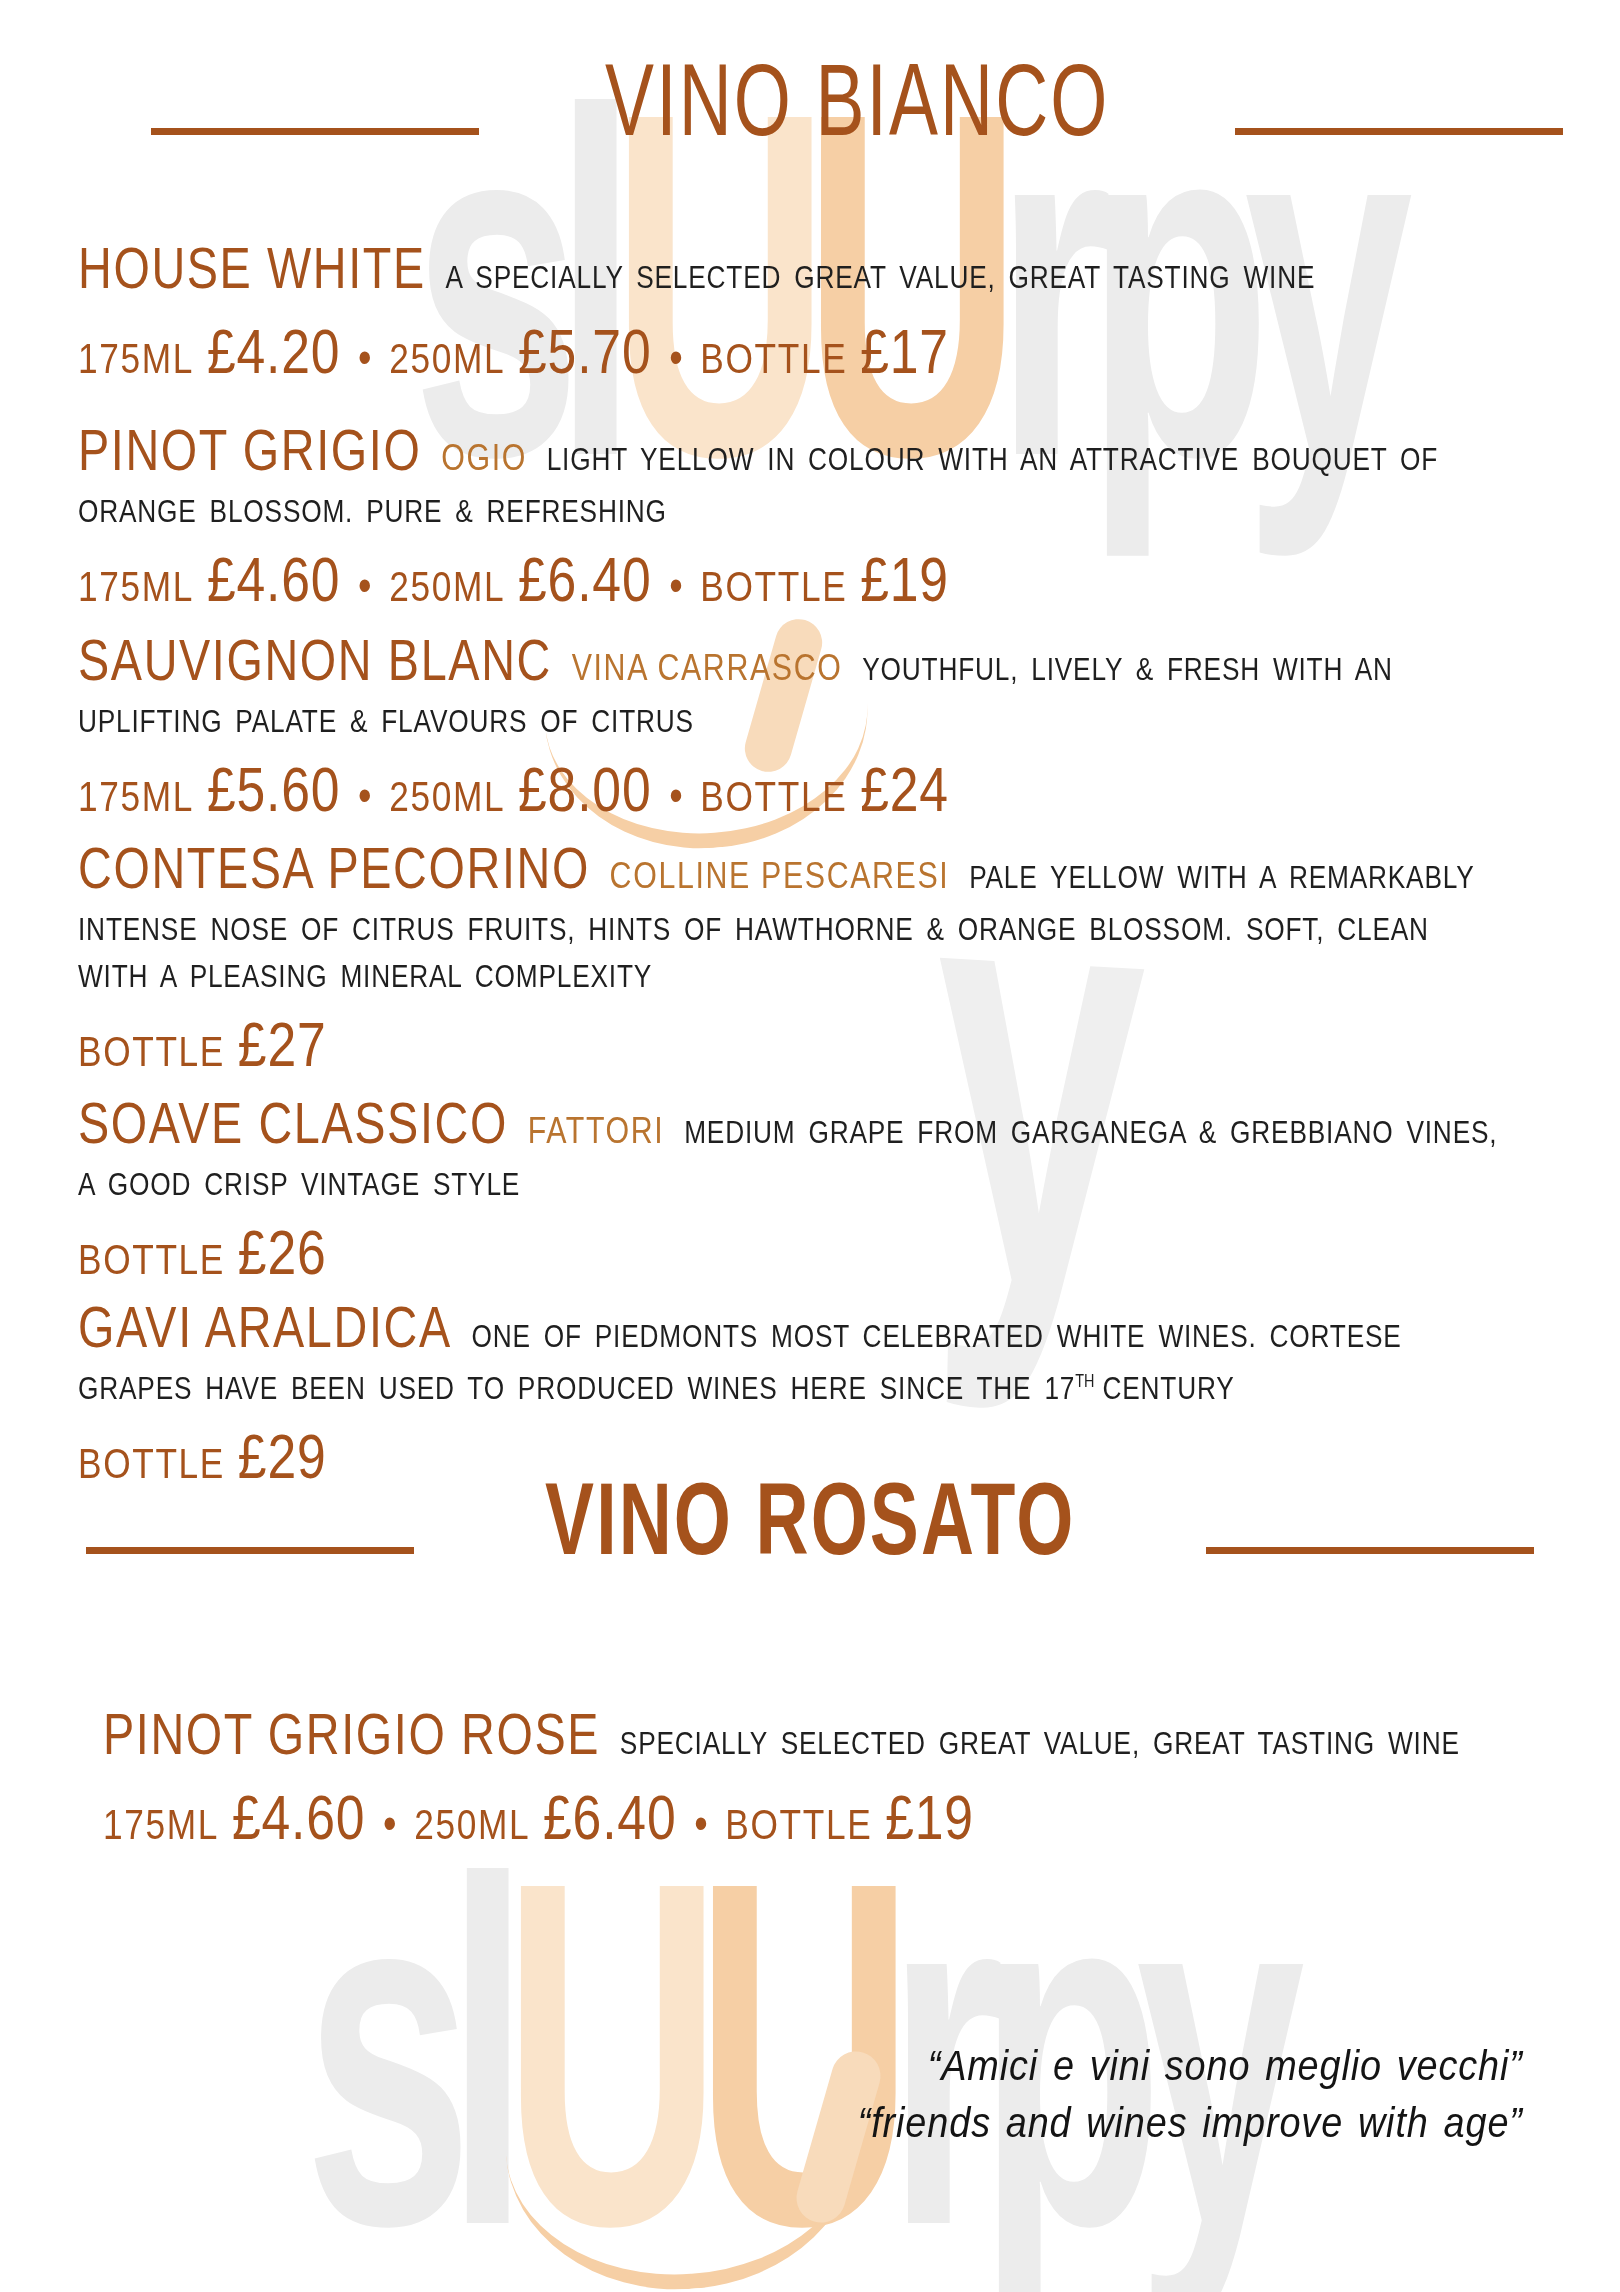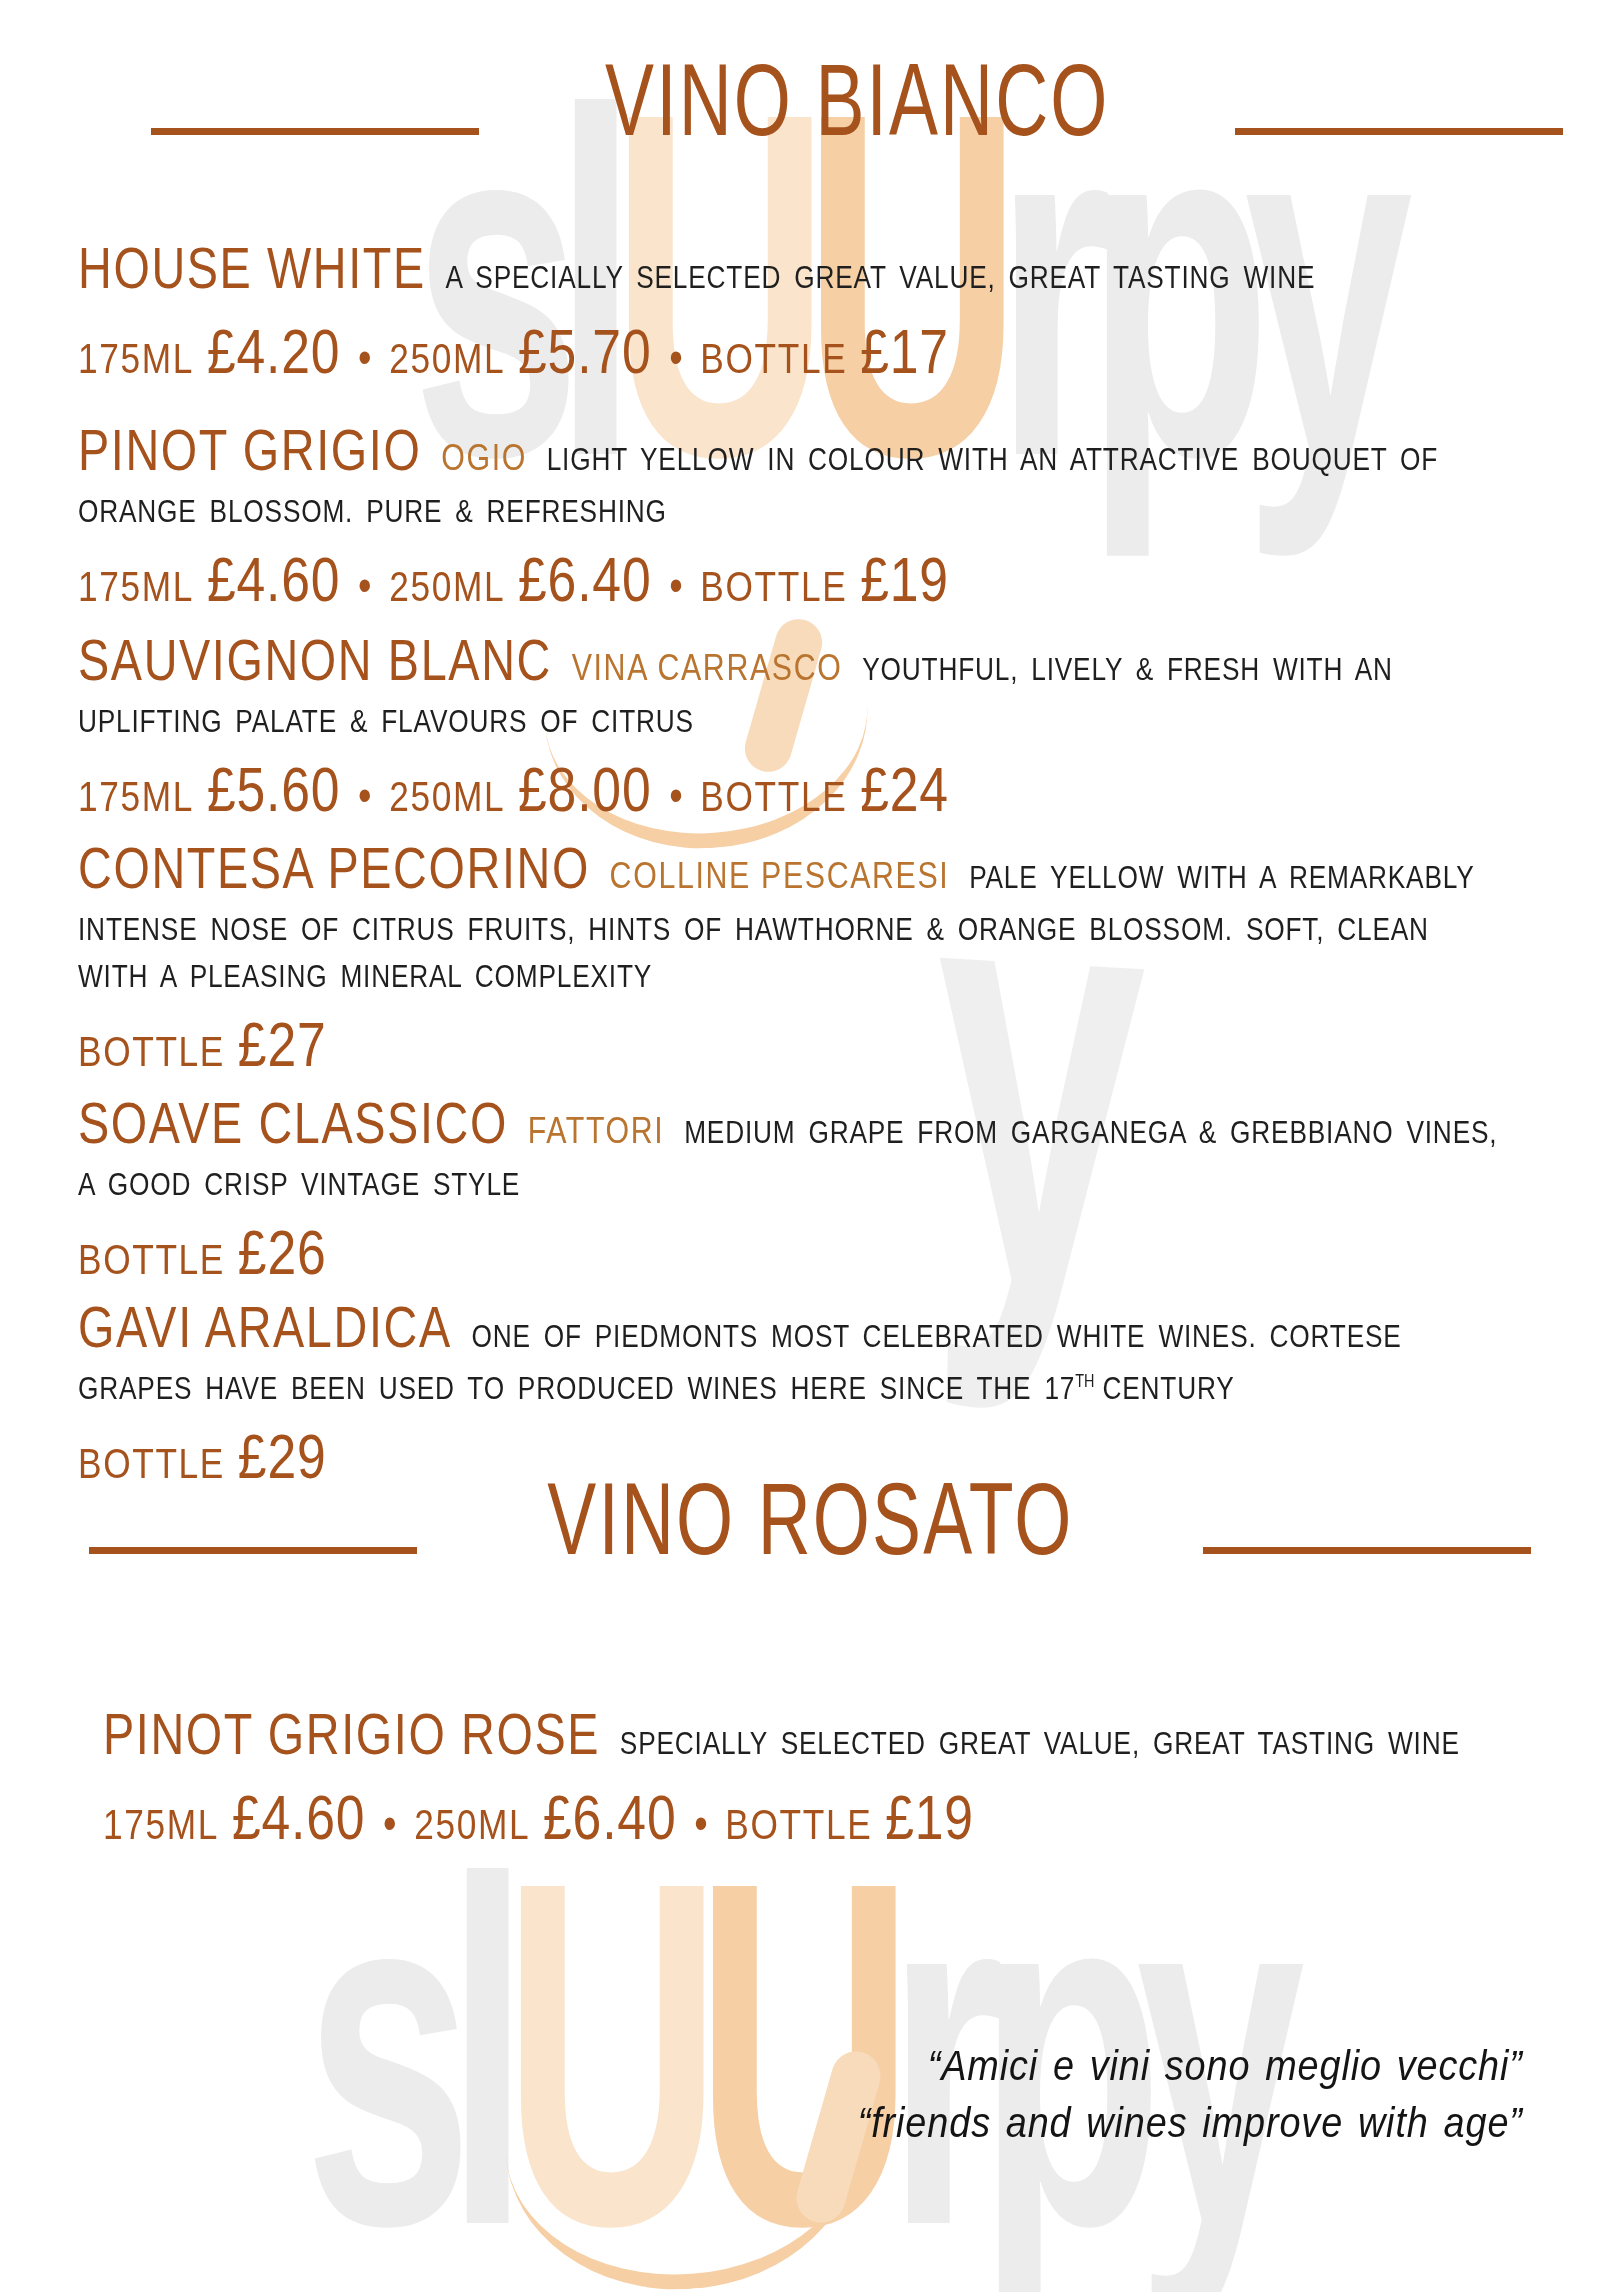--- a/index.html
+++ b/index.html
@@ -175,21 +175,21 @@
     <div class="headline">
       <span class="wname">GAVI ARALDICA</span>
       <span class="wdesc">ONE OF PIEDMONTS MOST CELEBRATED WHITE WINES. CORTESE</span>
     </div>
     <div class="desc-line"><span>GRAPES HAVE BEEN USED TO PRODUCED WINES HERE SINCE THE 17</span><span class="sup">TH</span><span class="tail">CENTURY</span></div>
     <div class="price-line">
       <span class="psize">BOTTLE</span><span class="pamt">£29</span>
     </div>
   </div>
 
-  <div class="section-title" style="top:1468px;">
+  <div class="section-title" style="top:1468px;font-weight:bold;">
     <div class="rule"></div>
     <span class="stitle">VINO ROSATO</span>
     <div class="rule"></div>
   </div>
 
   <div class="entry indent" style="top:1701px;">
     <div class="headline">
       <span class="wname">PINOT GRIGIO ROSE</span>
       <span class="wdesc">SPECIALLY SELECTED GREAT VALUE, GREAT TASTING WINE</span>
     </div>

